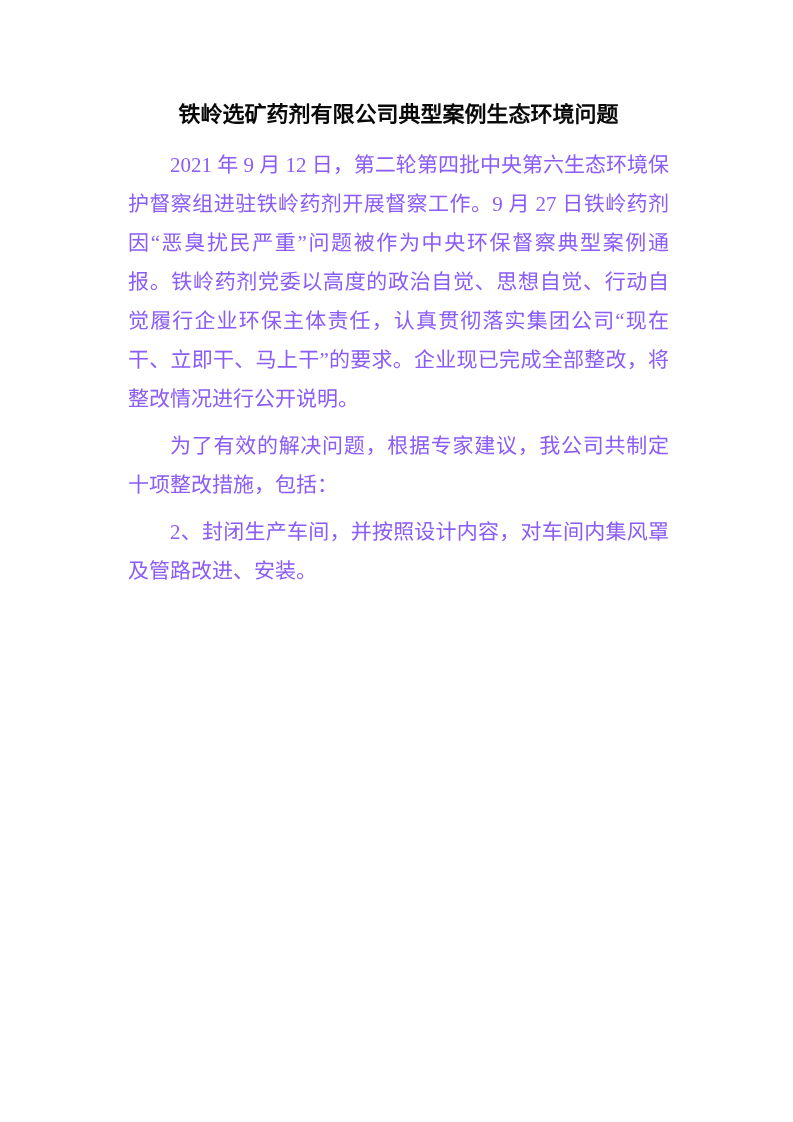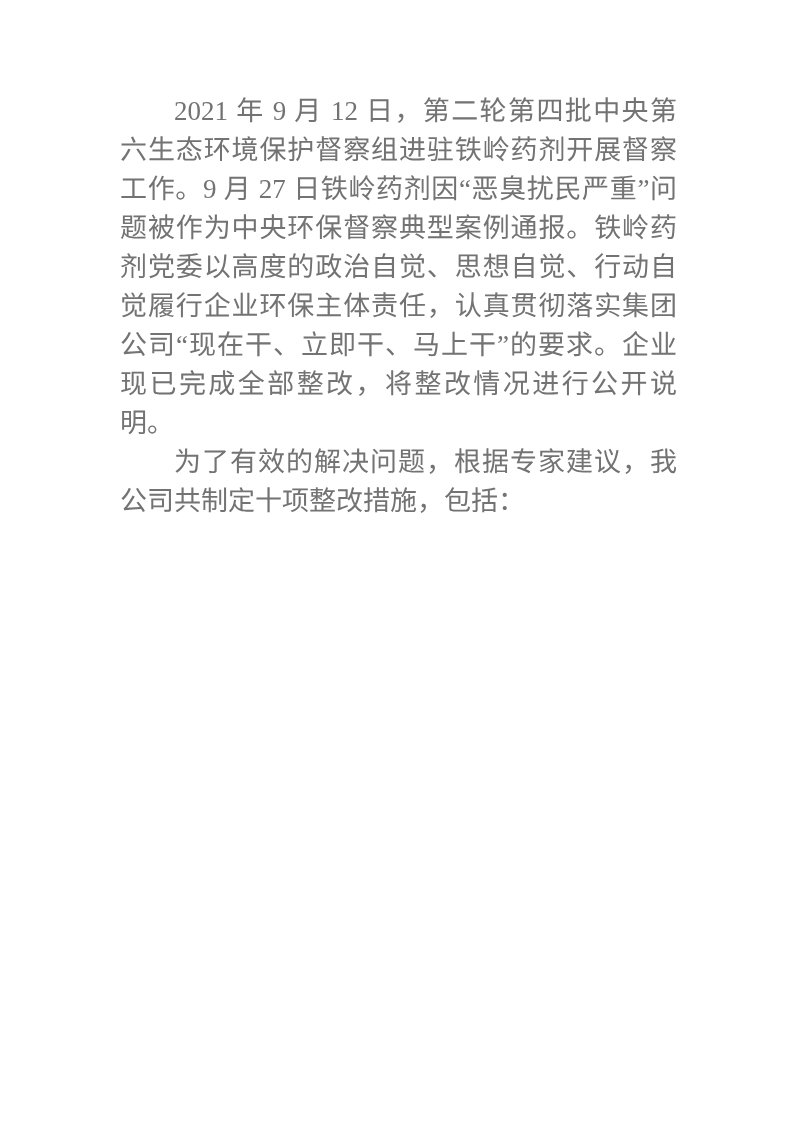--- a/index.html
+++ b/index.html
@@ -30,38 +30,40 @@
     text-align: center;
     color: #0a0a0a;
   }
   .doc-title .title-line {
     display: block;
   }
   .doc-body {
     margin: 0;
   }
   .doc-body p {
-    margin: 0;
-    font-size: 27px;
+    margin: 8px;
+    font-size: 21px;
     line-height: 39px;
     text-align: justify;
     text-justify: inter-ideograph;
     text-indent: 2em;
     word-break: break-all;
-    color: #737373;
+    color: #8b5cf6;
   }
 </style>
 </head>
 <body>
 
 <div class="page">
   <div class="content">
 
     <h1 class="doc-title">
+      <span class="title-line">铁岭选矿药剂有限公司典型案例生态环境问题</span>
     </h1>
 
     <div class="doc-body">
       <p>2021 年 9 月 12 日，第二轮第四批中央第六生态环境保护督察组进驻铁岭药剂开展督察工作。9 月 27 日铁岭药剂因“恶臭扰民严重”问题被作为中央环保督察典型案例通报。铁岭药剂党委以高度的政治自觉、思想自觉、行动自觉履行企业环保主体责任，认真贯彻落实集团公司“现在干、立即干、马上干”的要求。企业现已完成全部整改，将整改情况进行公开说明。</p>
       <p>为了有效的解决问题，根据专家建议，我公司共制定十项整改措施，包括：</p>
+      <p>2、封闭生产车间，并按照设计内容，对车间内集风罩及管路改进、安装。</p>
     </div>
 
   </div>
 </div>
 
 </body></html>

